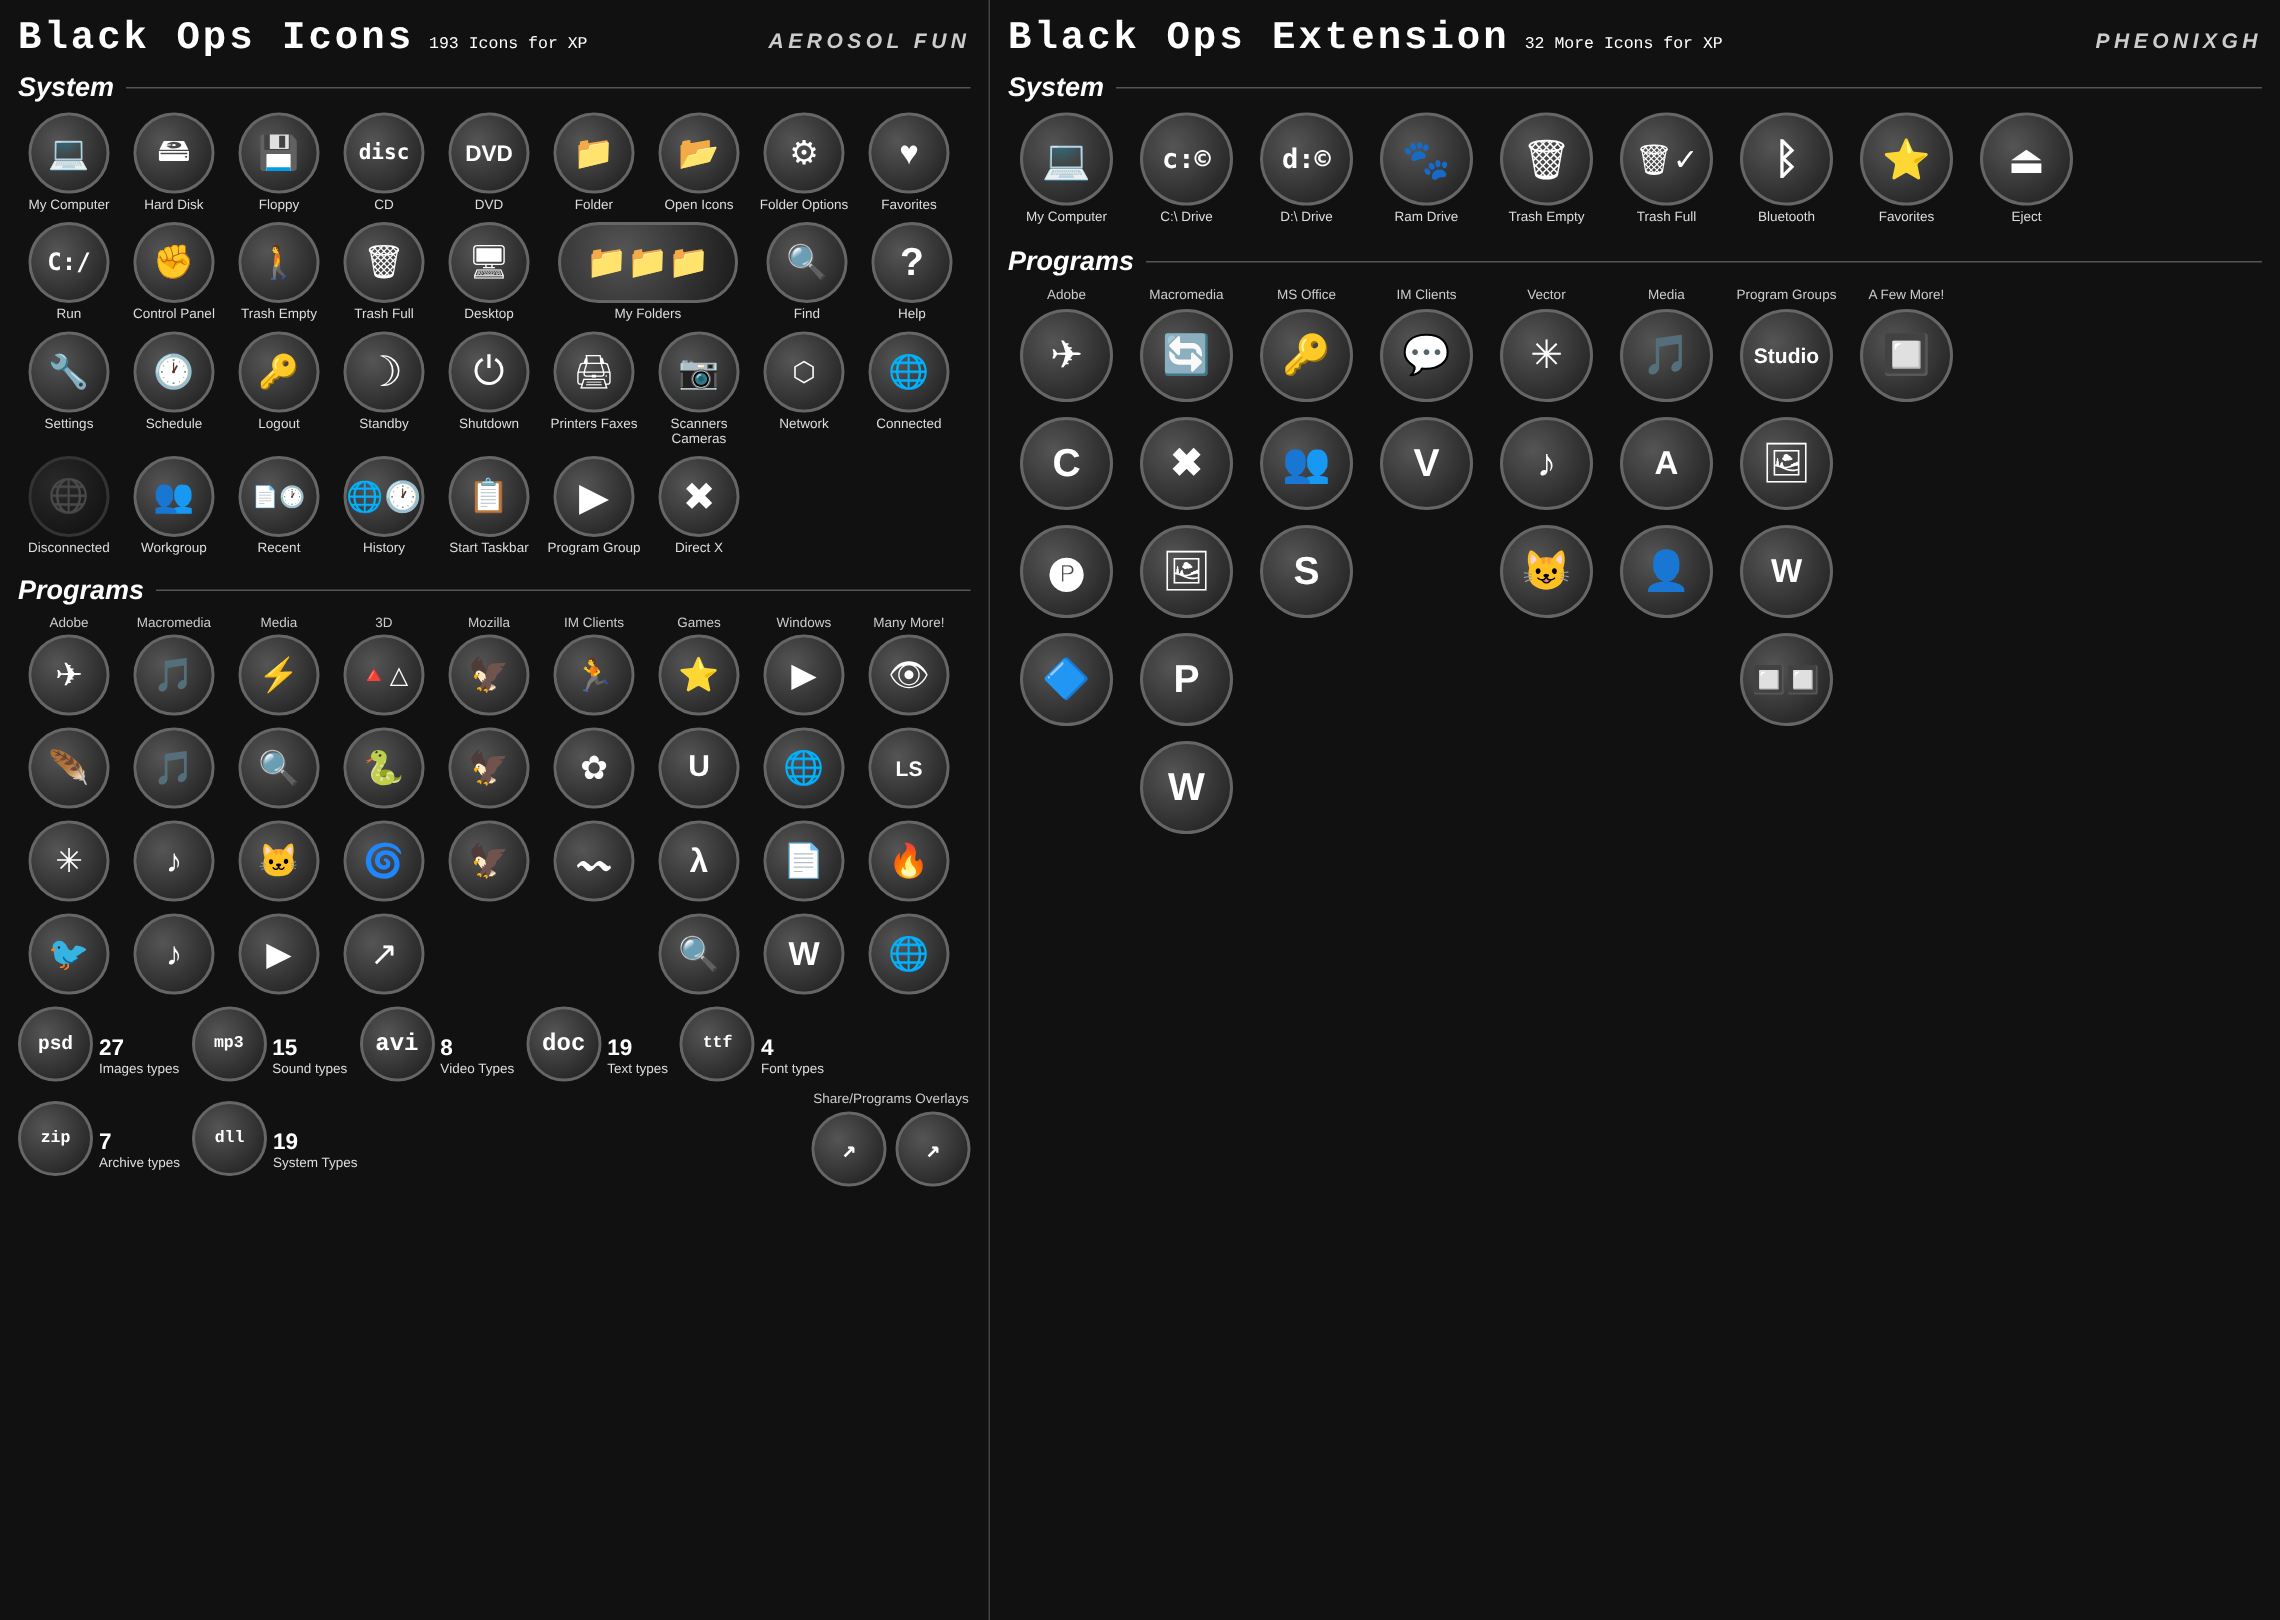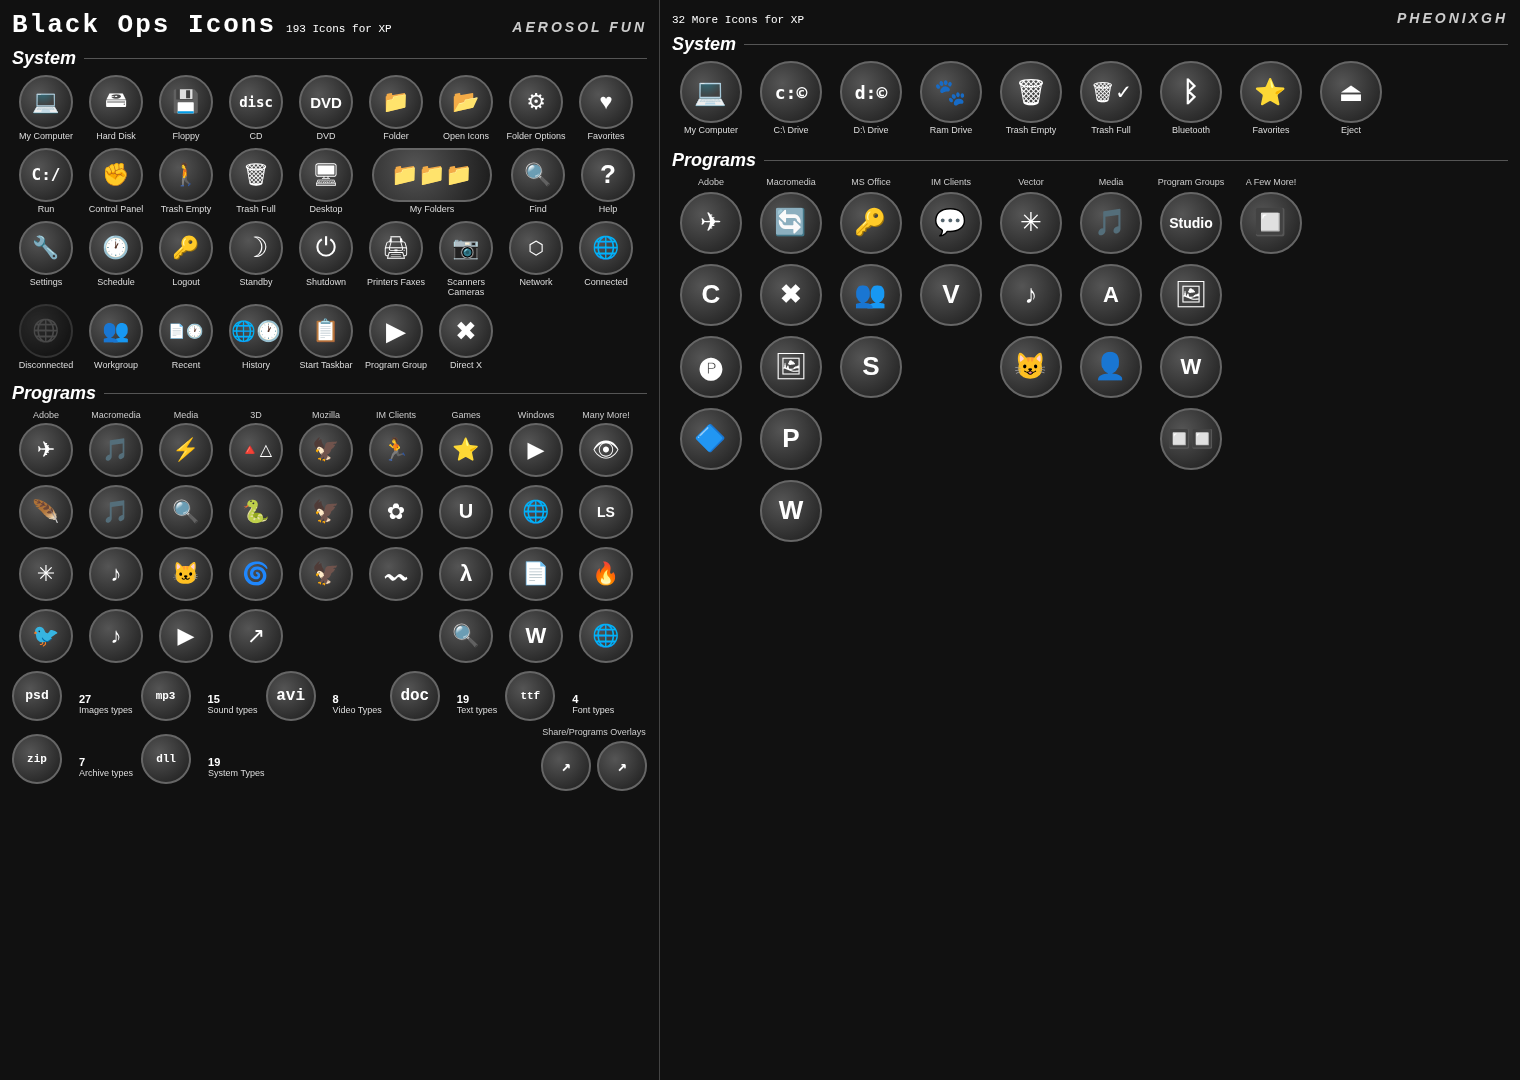--- a/index.html
+++ b/index.html
@@ -101,21 +101,21 @@
     .filetype-row {
       display: flex;
       align-items: center;
       flex-wrap: wrap;
       gap: 8px;
       margin-bottom: 6px;
     }
     .filetype-item {
       display: flex;
       align-items: center;
-      gap: 17px;
+      gap: 4px;
     }
     .filetype-icon {
       width: 50px;
       height: 50px;
       border-radius: 50%;
       background: radial-gradient(circle at 35% 35%, #555, #1a1a1a);
       border: 2px solid #666;
       display: flex;
       align-items: center;
       justify-content: center;
@@ -123,21 +123,21 @@
       font-weight: bold;
       color: #fff;
       font-family: 'Courier New', monospace;
     }
     .filetype-desc {
       font-size: 9px;
       color: #ddd;
       max-width: 70px;
     }
     .filetype-count {
-      font-size: 11px;
+      font-size: 15px;
       font-weight: bold;
       margin-top: 16px;
     }
 
     
     .prog-col-headers {
       display: flex;
       gap: 2px;
       margin-bottom: 2px;
     }
@@ -533,20 +533,21 @@
       <div style="display:flex;gap:6px;">
         <div class="filetype-icon" style="font-size:16px;">↗</div>
         <div class="filetype-icon" style="font-size:16px;">↗</div>
       </div>
     </div>
   </div>
 </div>
 
 <div class="panel panel-right">
   <div class="panel-title">
+    <span>Black Ops Extension</span>
     <span class="subtitle">32 More Icons for XP</span>
     <span class="brand">PHEONIXGH</span>
   </div>
 
   <div class="section-header">
     <span class="section-label">System</span>
     <div class="section-line"></div>
   </div>
 
   <div class="icon-grid">

